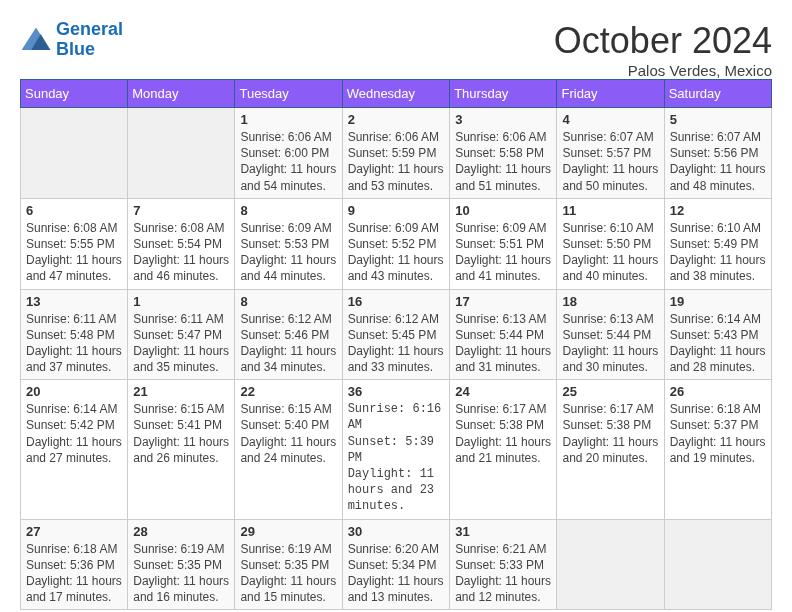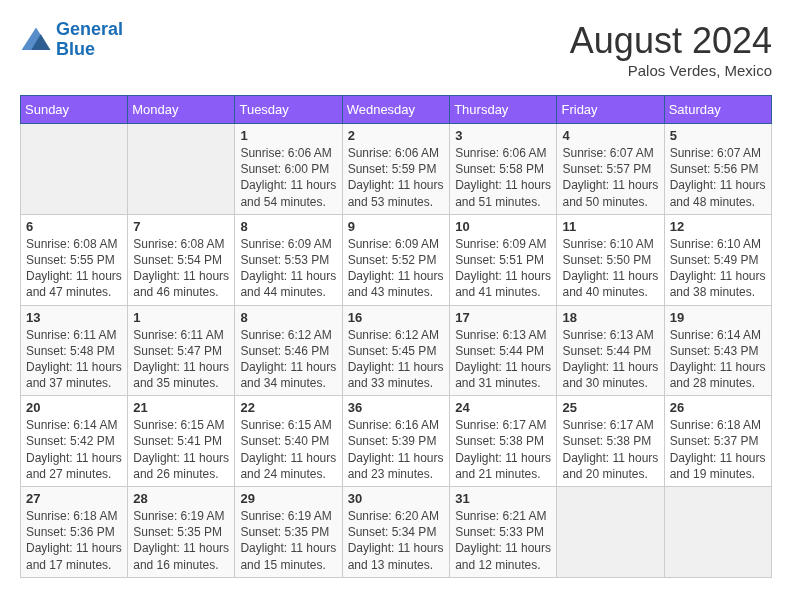--- a/index.html
+++ b/index.html
@@ -7,21 +7,20 @@
       font-family: Arial, sans-serif;
       background: #fff;
       width: 792px;
       min-height: 612px;
       padding: 20px;
     }
     .header {
       display: flex;
       justify-content: space-between;
       align-items: flex-start;
-      margin-bottom: 16px;
     }
     .logo {
       display: flex;
       align-items: center;
       gap: 4px;
     }
     .logo-text {
       font-size: 18px;
       font-weight: bold;
       color: #1a1a2e;
@@ -96,21 +95,21 @@
     <svg class="logo-icon" viewBox="0 0 40 35" xmlns="http://www.w3.org/2000/svg">
       <polygon points="20,2 38,30 2,30" fill="#3a7abf" opacity="0.85"></polygon>
       <polygon points="26,10 38,30 14,30" fill="#1a4a7a" opacity="0.7"></polygon>
     </svg>
     <div class="logo-text">
       <div><span>General</span></div>
       <div><span>Blue</span></div>
     </div>
   </div>
   <div class="title-area">
-    <div class="month-title">August 2024</div>
+    <div class="month-title">October 2024</div>
     <div class="location">Palos Verdes, Mexico</div>
   </div>
 </div>
 
 <table>
   <thead>
     <tr>
     <th>Sunday</th>
         <th>Monday</th>
         <th>Tuesday</th>
@@ -257,21 +256,21 @@
 Daylight: 11 hours and 26 minutes.</div>
         </td>
         <td>
           <span class="day-num">22</span>
           <div class="cell-info" style="white-space: pre-line;">Sunrise: 6:15 AM
 Sunset: 5:40 PM
 Daylight: 11 hours and 24 minutes.</div>
         </td>
         <td>
           <span class="day-num">36</span>
-          <div class="cell-info" style="white-space: pre-line;">Sunrise: 6:16 AM
+          <div class="cell-info" style="white-space: pre-line; font-family: Liberation Mono, monospace;">Sunrise: 6:16 AM
 Sunset: 5:39 PM
 Daylight: 11 hours and 23 minutes.</div>
         </td>
         <td>
           <span class="day-num">24</span>
           <div class="cell-info" style="white-space: pre-line;">Sunrise: 6:17 AM
 Sunset: 5:38 PM
 Daylight: 11 hours and 21 minutes.</div>
         </td>
         <td>

